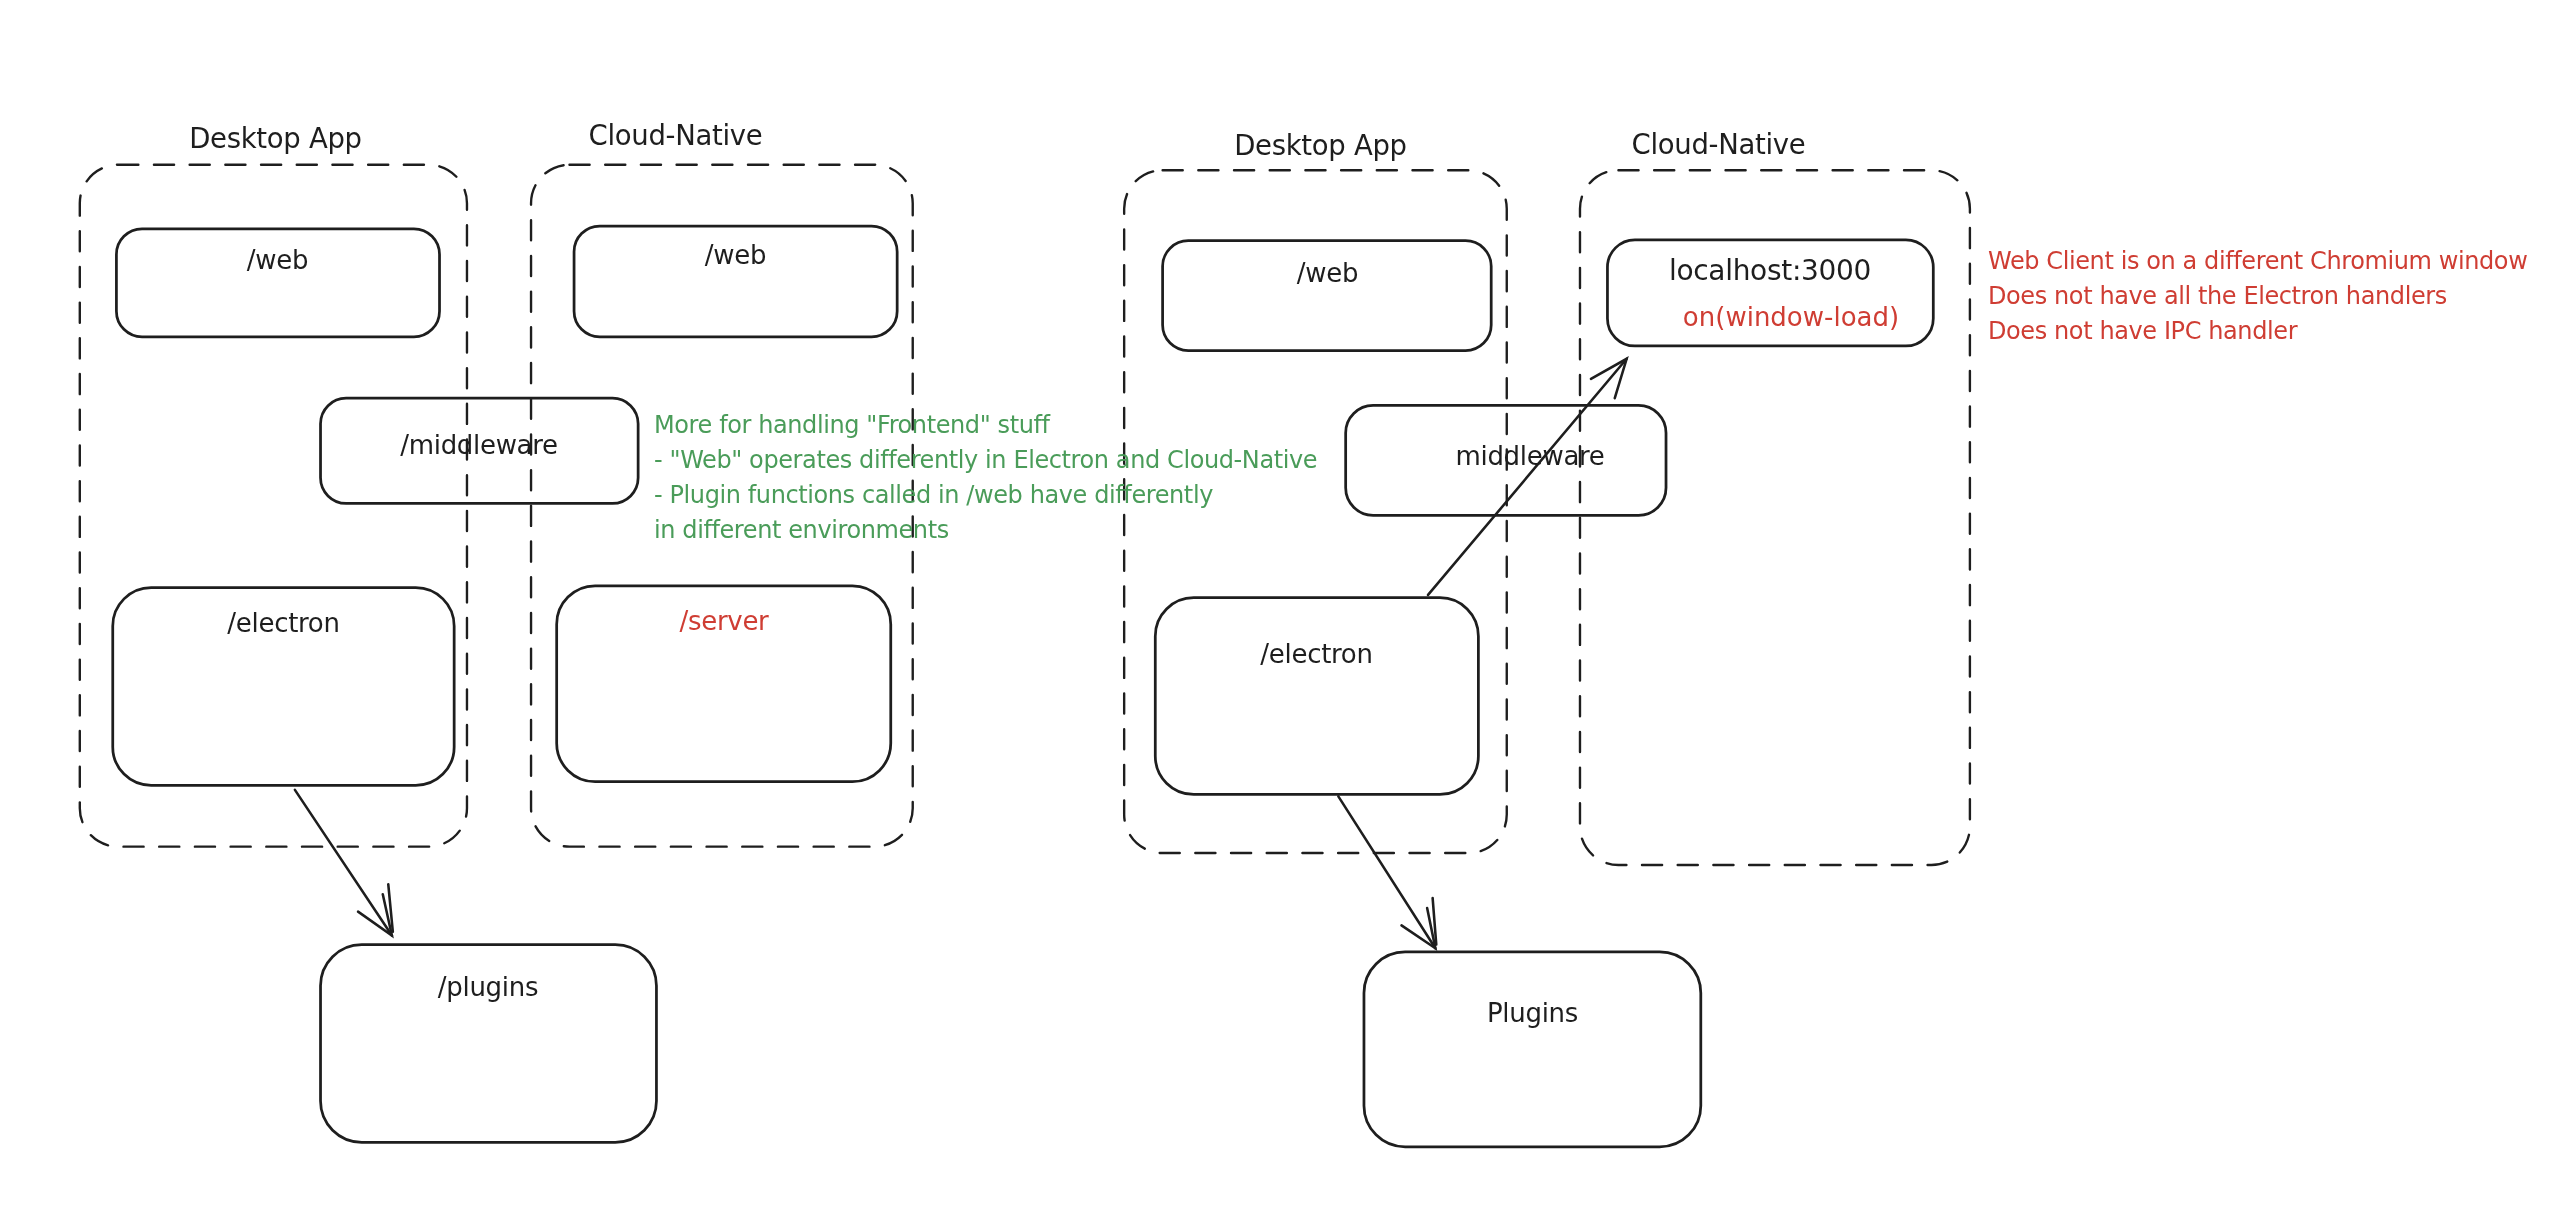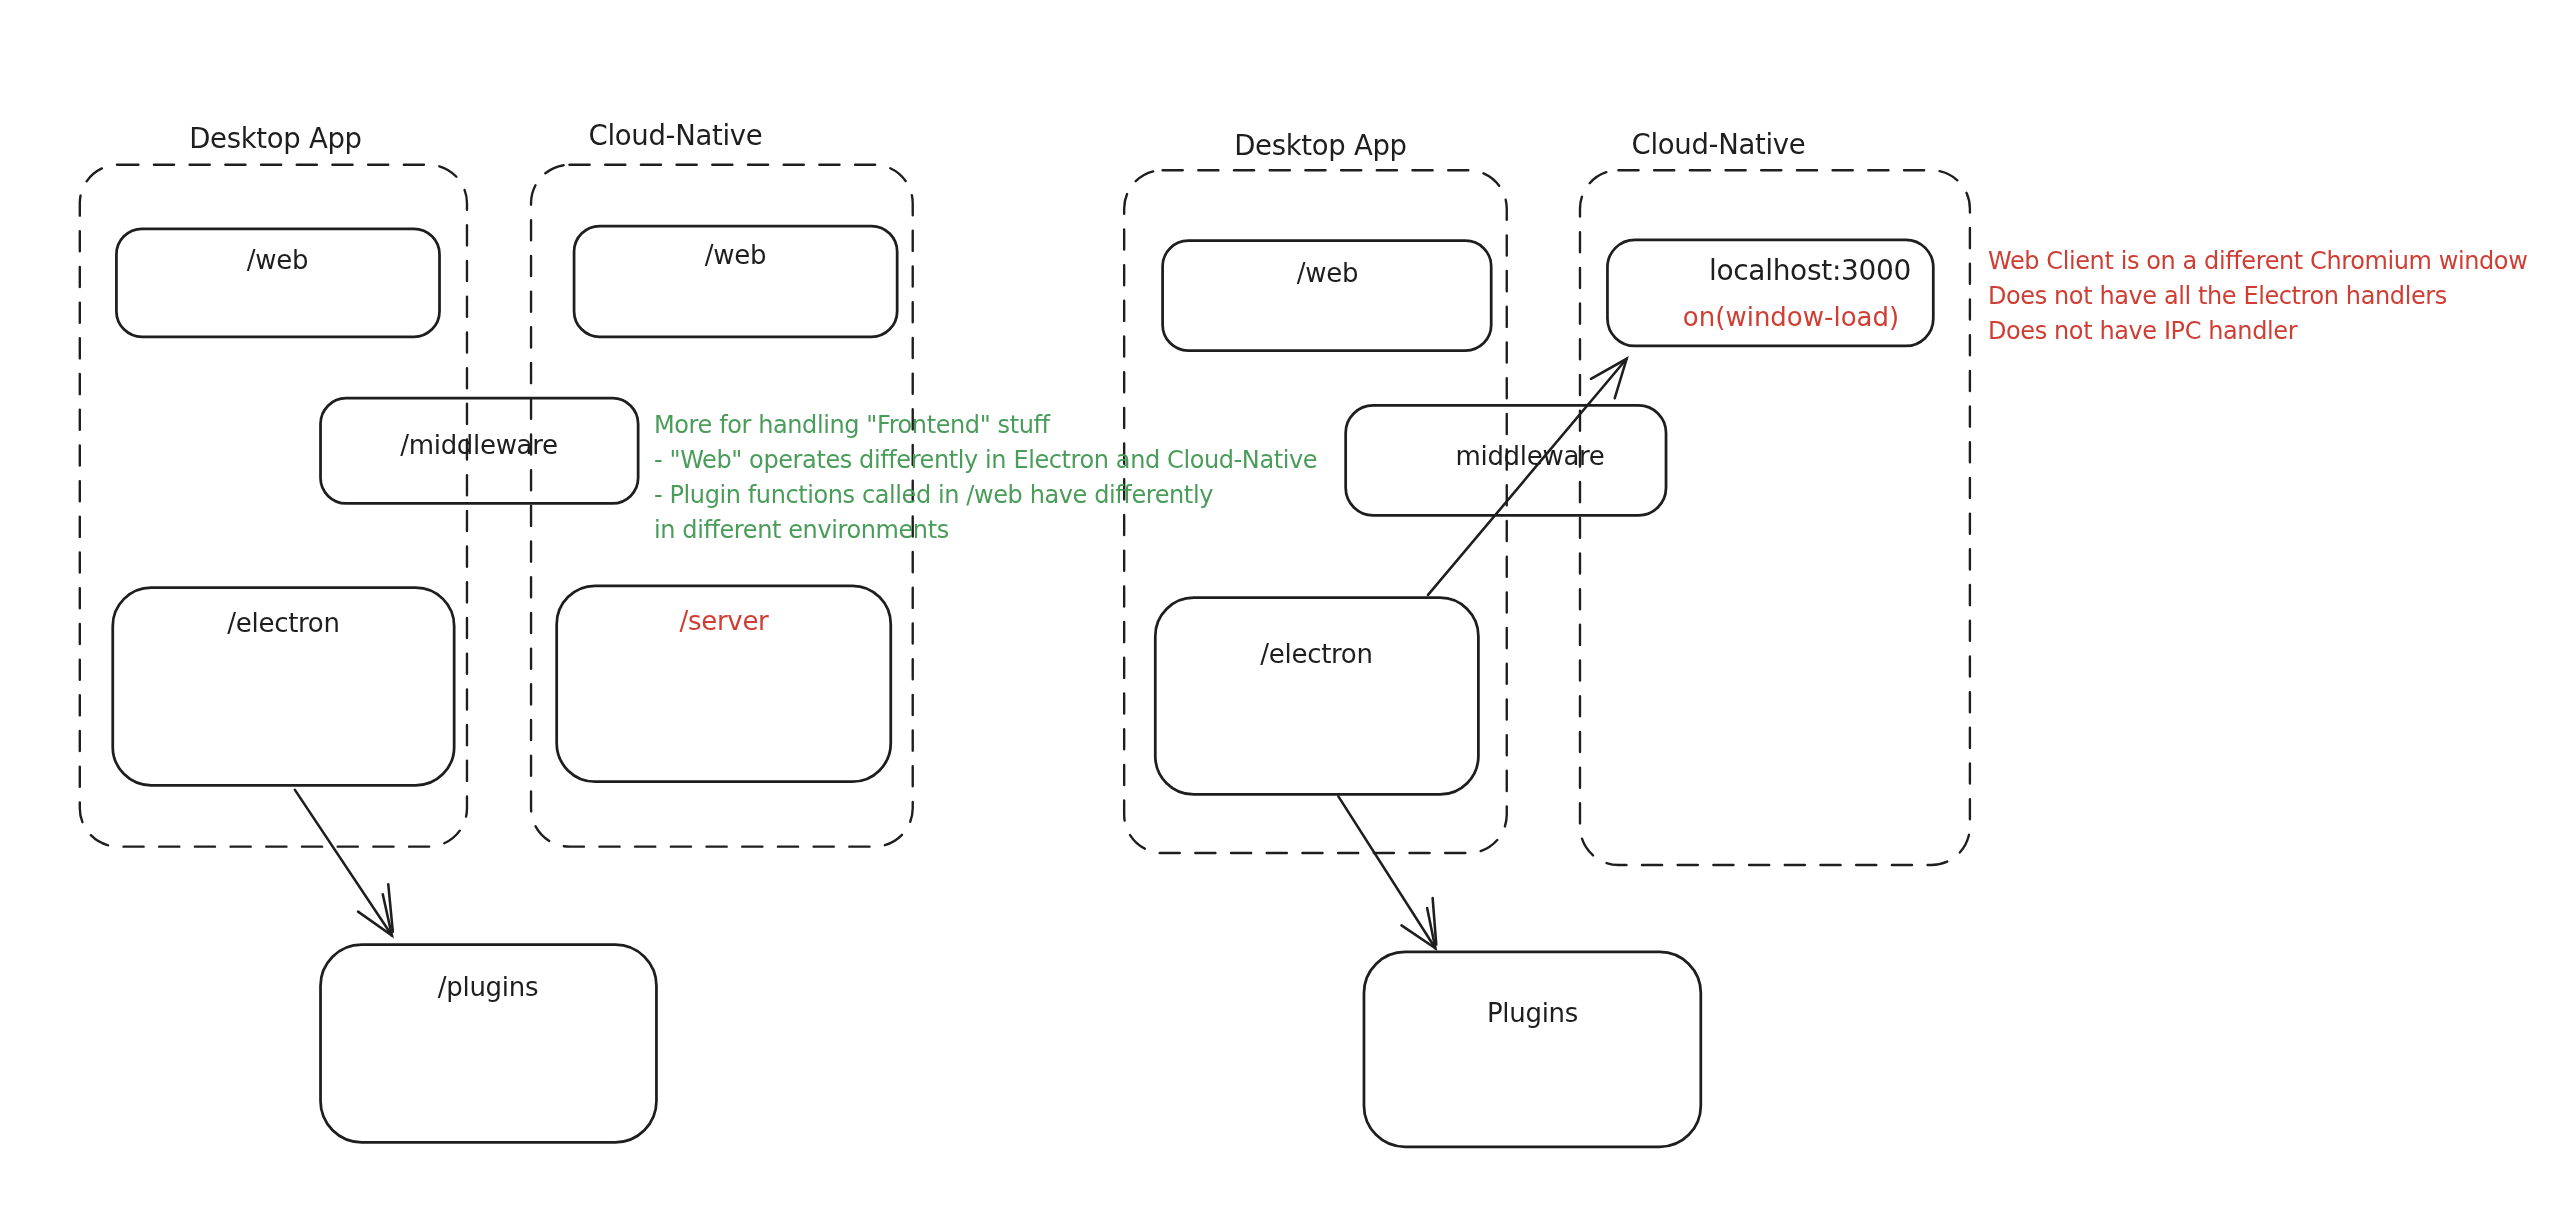--- a/index.html
+++ b/index.html
@@ -69,21 +69,21 @@
   <div class="txt title" style="left:1581px;top:128px;width:275px;">Cloud-Native</div>
 
   <div class="txt lbl" style="left:116px;top:245px;width:323px;">/web</div>
   <div class="txt lbl" style="left:574px;top:240px;width:323px;">/web</div>
   <div class="txt lbl" style="left:320px;top:430px;width:318px;">/middleware</div>
   <div class="txt lbl" style="left:113px;top:608px;width:341px;">/electron</div>
   <div class="txt lbl red" style="left:557px;top:606px;width:334px;">/server</div>
   <div class="txt lbl" style="left:320px;top:972px;width:336px;">/plugins</div>
 
   <div class="txt lbl" style="left:1163px;top:258px;width:329px;">/web</div>
-  <div class="txt lbl" style="left:1607px;top:254px;width:326px;font-size:28px;padding-left:40px;">localhost:3000</div>
+  <div class="txt lbl" style="left:1607px;top:254px;width:326px;font-size:28px;">localhost:3000</div>
   <div class="txt sub red" style="left:1648px;top:302px;width:286px;">on(window-load)</div>
   <div class="txt lbl" style="left:1346px;top:441px;width:320px;margin-left:24px;">middleware</div>
   <div class="txt lbl" style="left:1155px;top:639px;width:323px;">/electron</div>
   <div class="txt lbl" style="left:1364px;top:998px;width:337px;">Plugins</div>
 
   <div class="txt note green" style="left:654px;top:408px;">
     <div>More for handling "Frontend" stuff</div>
     <div>- "Web" operates differently in Electron and Cloud-Native</div>
     <div>- Plugin functions called in /web have differently</div>
     <div>in different environments</div>

